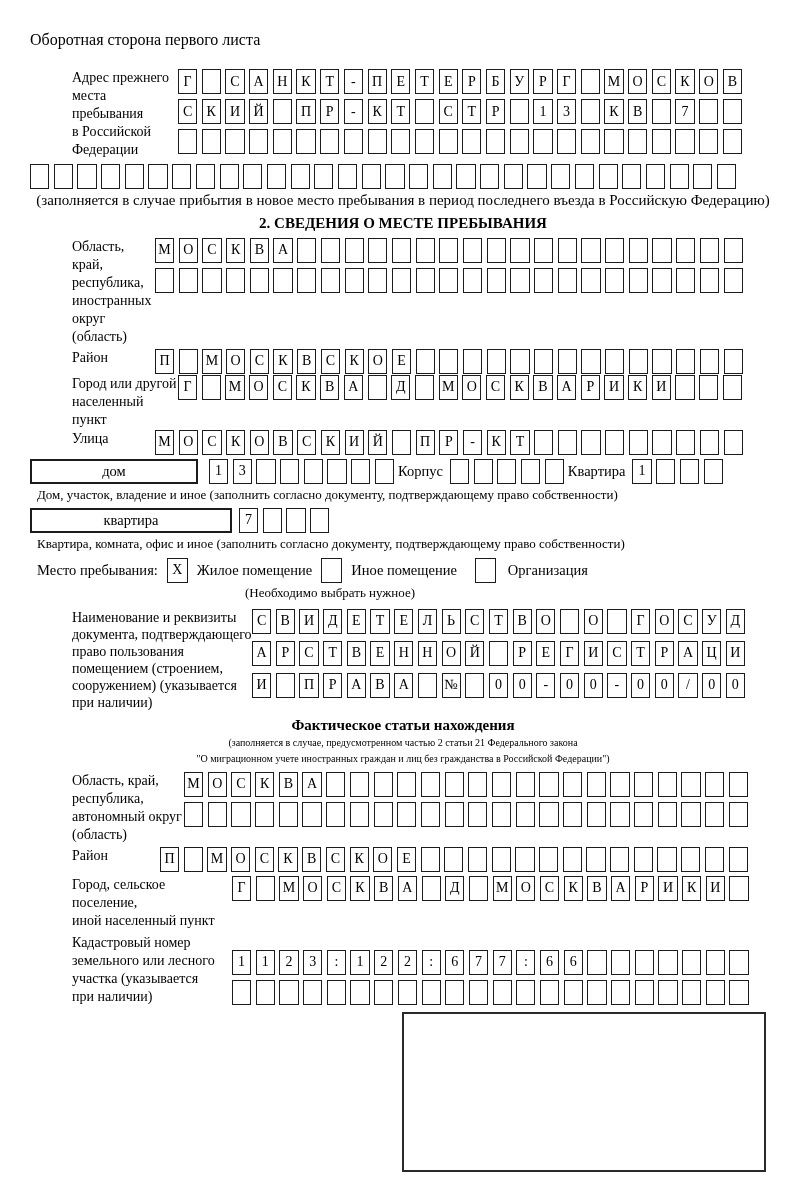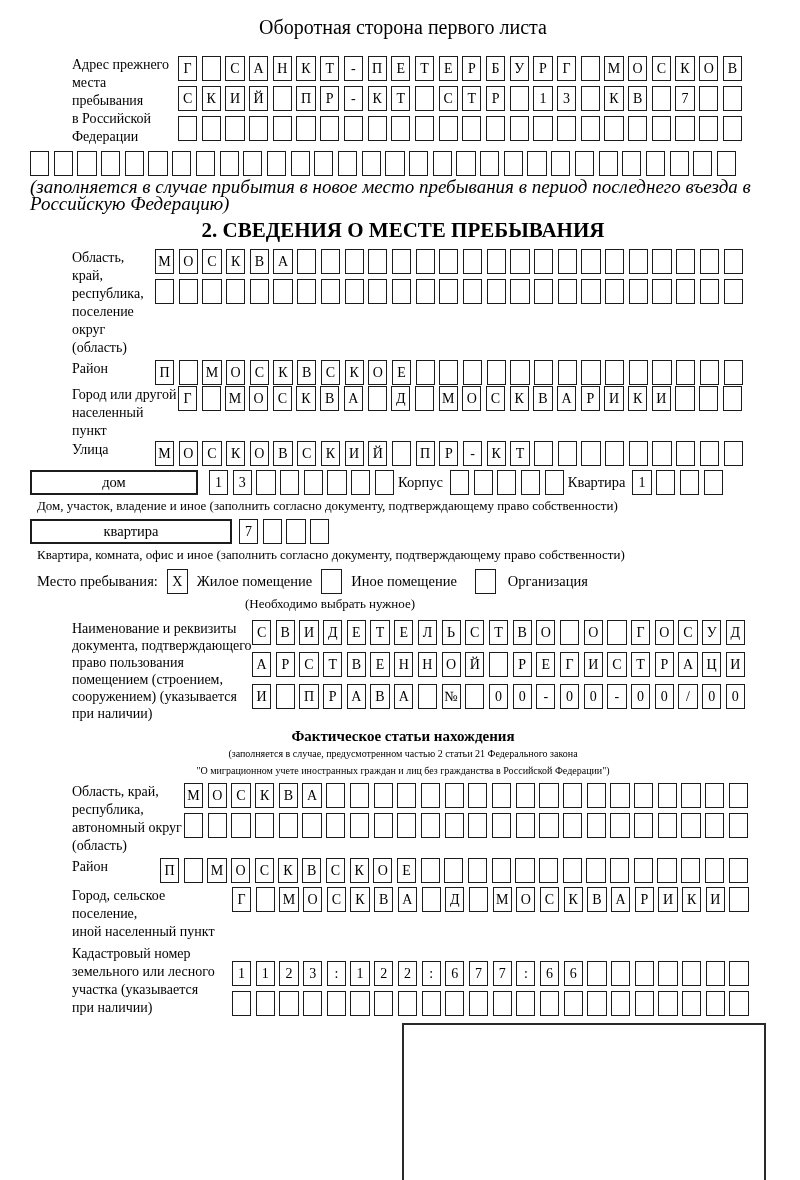--- a/index.html
+++ b/index.html
@@ -1,38 +1,38 @@
 <!DOCTYPE html>
 <html><head>
 <meta charset="utf-8">
 <style>
   * { margin:0; padding:0; box-sizing:border-box; }
   html,body { width:800px; height:1180px; background:#ffffff; color:#000;
     font-family:"Liberation Serif","DejaVu Serif",serif; font-size:14px; overflow:hidden; }
   .page { padding:18px 24px 0 30px; }
 
-  .header-note { text-align:center; font-size:20px; line-height:18px; }
+  .header-note { text-align:left; font-size:16px; line-height:18px;margin-top:13px; }
 
   .frow { display:flex; align-items:flex-start; }
   .row-label { font-size:14px; line-height:18px; padding-left:42px; flex-shrink:0; }
   .w125{width:125px} .w148{width:148px} .w222{width:222px}
   .w154{width:154px} .w130{width:130px} .w202{width:202px}
 
   .rows { display:flex; flex-direction:column; gap:5px; }
   .rows.gap7 { gap:7px; }
   .rows.offset { margin-top:16px; }
 
   .cellrow { display:flex; }
   .cell { width:19.2px; height:25px; border:1.8px solid #1c1c1c; margin-right:4.5px;
     display:flex; align-items:center; justify-content:center; font-size:14px;
     flex-shrink:0; background:#fff; }
   .cell:last-child { margin-right:0; }
 
-  .center-note { font-size:19px; line-height:16.5px; margin-top:3px;font-style:italic; }
-  .sec-title { text-align:center; font-weight:bold; font-size:21px; margin-top:6px; margin-bottom:6px; }
+  .center-note { text-align:center; font-size:15px; line-height:16.5px; margin-top:3px; }
+  .sec-title { text-align:center; font-weight:bold; font-size:15px; margin-top:6px; margin-bottom:6px; }
   .sub-title { text-align:center; font-weight:bold; font-size:15px; margin-top:6px; }
 
   .house-row { display:flex; align-items:flex-start; }
   .wide-box { height:25px; border:2px solid #1c1c1c; display:flex; align-items:center;
     justify-content:center; font-size:14.5px; flex-shrink:0; }
   .bw168 { width:168px; margin-right:11px; }
   .bw202 { width:202px; margin-right:7px; }
   .inline-label { font-size:14.5px; line-height:25px; margin:0 7px 0 4px; white-space:nowrap; }
 
   .foot-note { font-size:13px; margin-top:3px; padding-left:7px; }
@@ -184,21 +184,21 @@
       <span class="cell"></span>
     </div>
   <div class="center-note">(заполняется в случае прибытия в новое место пребывания в период последнего въезда в Российскую Федерацию)</div>
 
   <div class="sec-title">2. СВЕДЕНИЯ О МЕСТЕ ПРЕБЫВАНИЯ</div>
 
   <div class="frow">
     <div class="row-label w125">
       <div>Область, край,</div>
       <div>республика,</div>
-      <div>поселение</div>
+      <div>иностранных</div>
       <div>округ (область)</div>
     </div>
     <div class="rows">
       <div class="cellrow">
           <span class="cell">М</span>
           <span class="cell">О</span>
           <span class="cell">С</span>
           <span class="cell">К</span>
           <span class="cell">В</span>
           <span class="cell">А</span>

